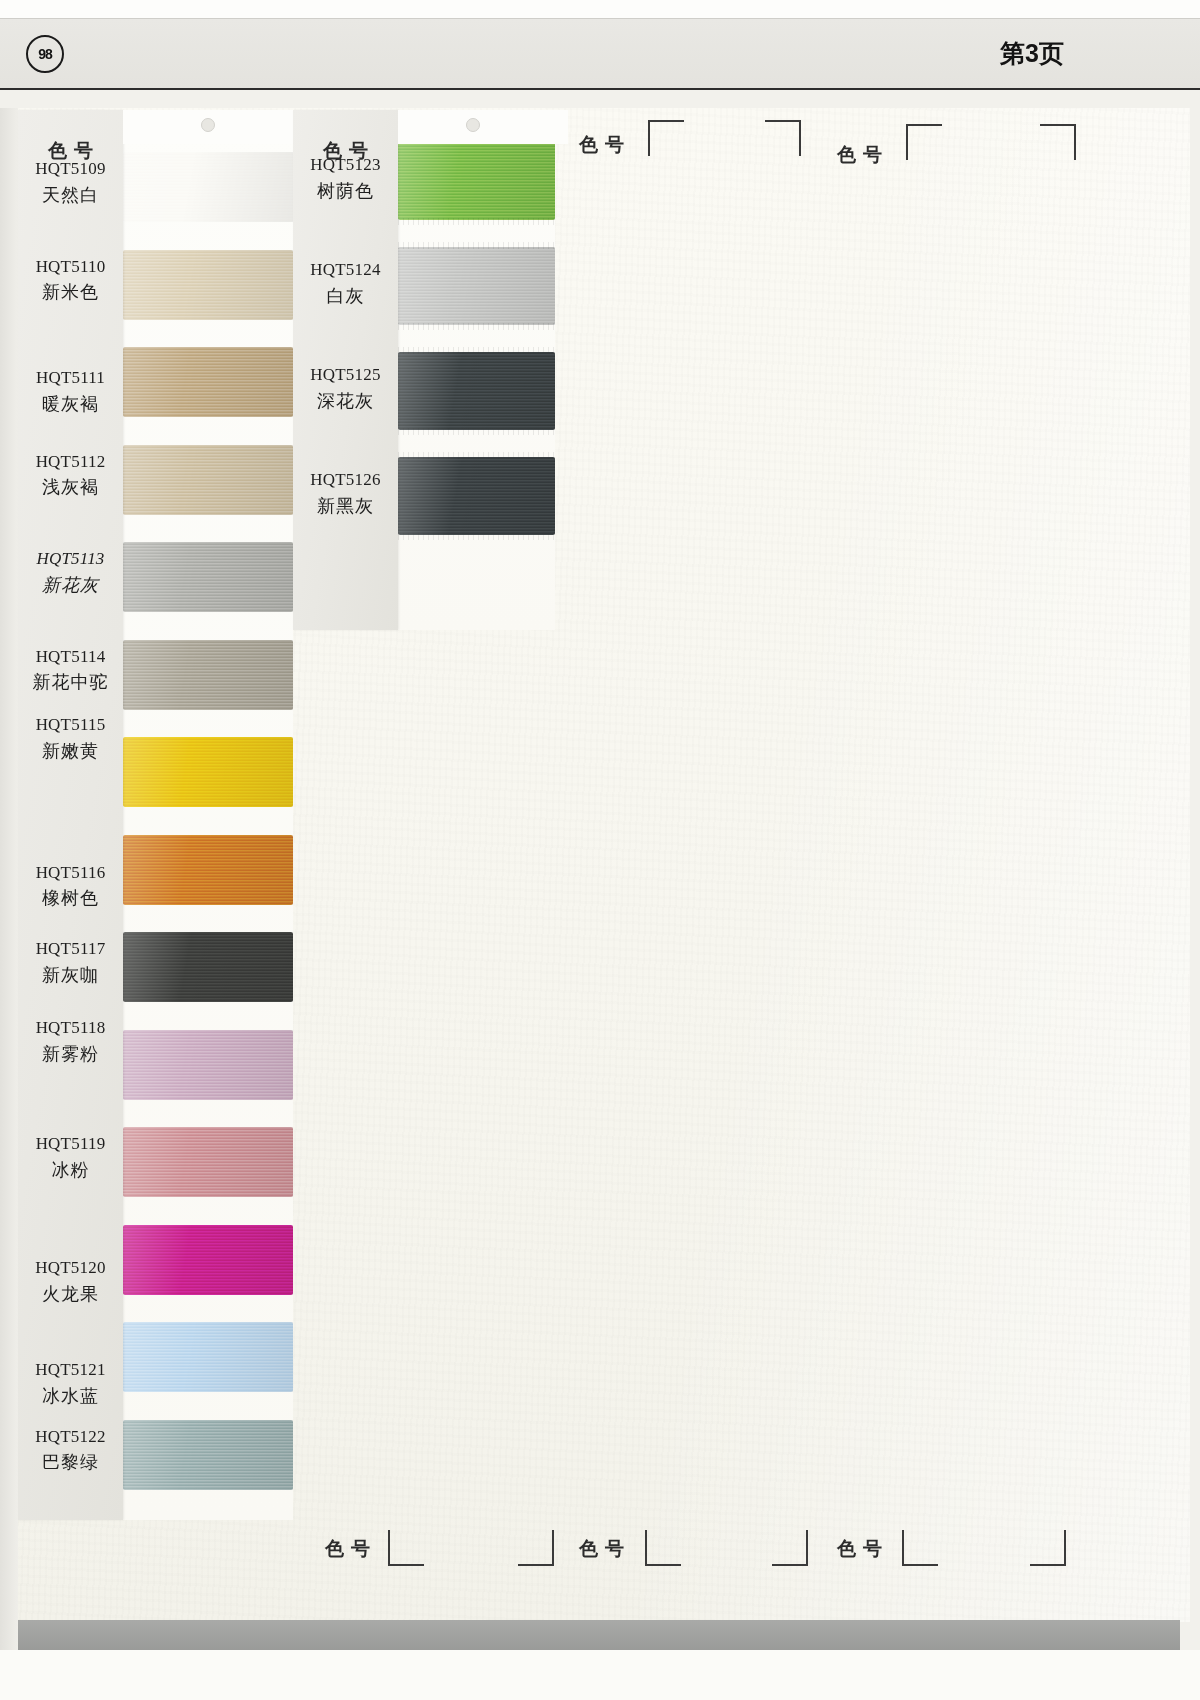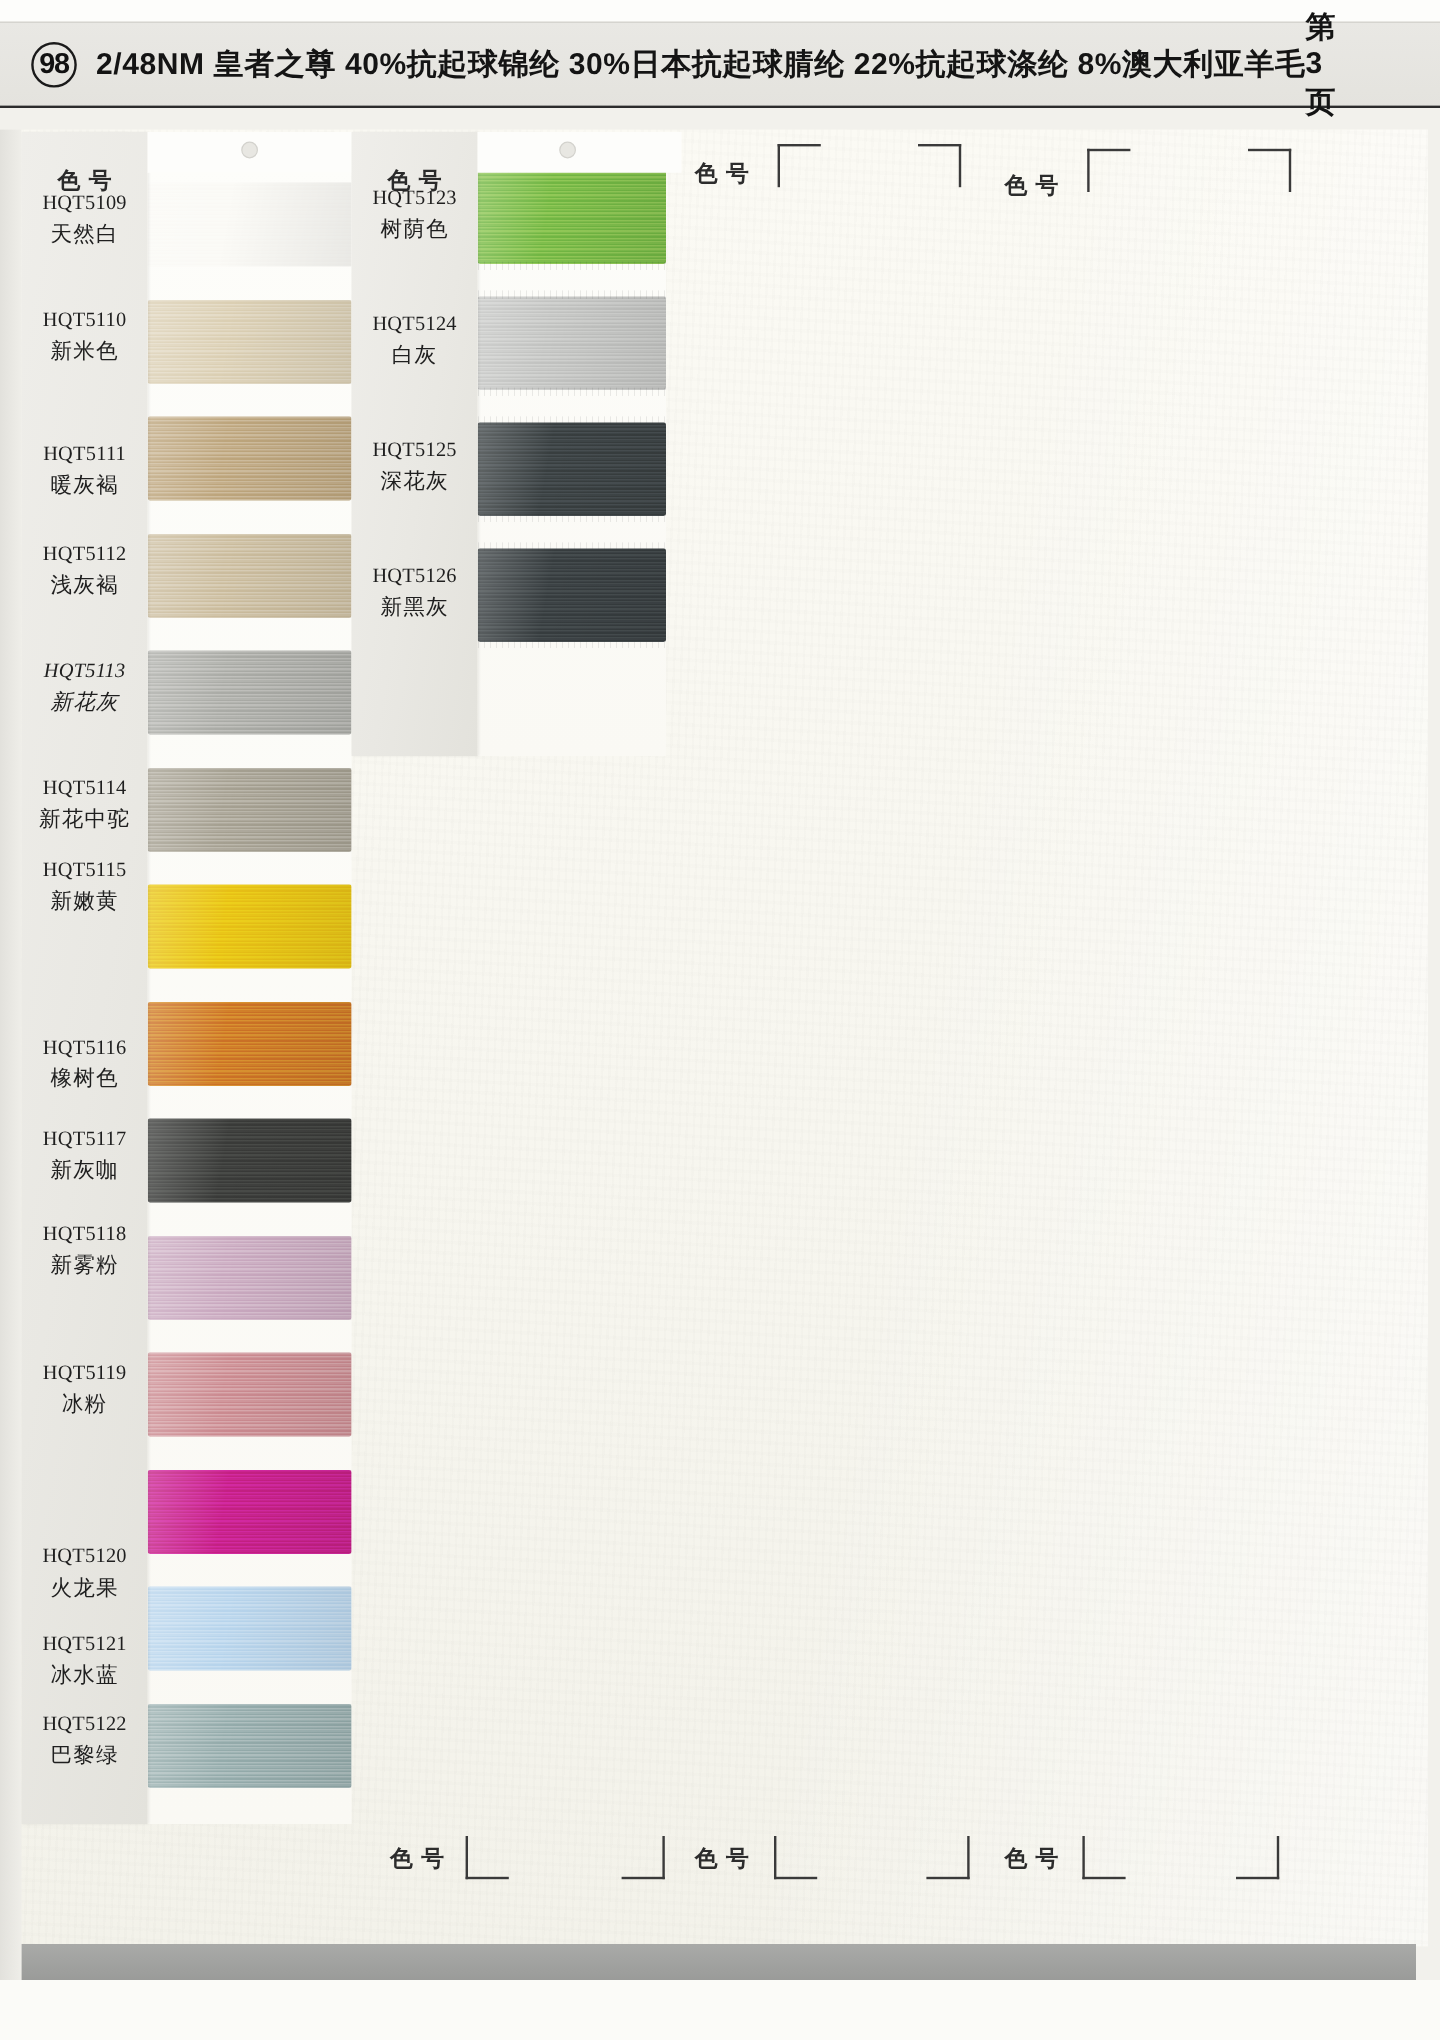--- a/index.html
+++ b/index.html
@@ -41,21 +41,21 @@
     padding:0 26px 0 26px;
   }
   .header-top-edge{
     position:absolute;left:0;top:0;width:1200px;height:18px;
     background:#fdfdfb;
   }
   .badge{
     width:34px;height:34px;border:2px solid #1a1a1a;border-radius:50%;
     display:flex;align-items:center;justify-content:center;
     font-family:"Liberation Sans","DejaVu Sans",sans-serif;
-    font-size:24px;font-weight:700;color:#111;
+    font-size:14px;font-weight:700;color:#111;
     flex:0 0 auto;letter-spacing:-1px;
   }
   .header-title{
     margin-left:16px;
     font-family:"Liberation Sans","DejaVu Sans",sans-serif;
     font-size:25px;font-weight:700;color:#141414;
     letter-spacing:.5px;white-space:nowrap;
   }
   .header-page{
     margin-left:auto;margin-right:110px;
@@ -164,21 +164,20 @@
 </style>
 </head>
 <body>
 
 <div class="page">
 
   <div class="header-top-edge"></div>
 
   <div class="header-band">
     <div class="badge">98</div>
-    <div class="header-title">2/48NM 皇者之尊  40%抗起球锦纶  30%日本抗起球腈纶  22%抗起球涤纶 8%澳大利亚羊毛</div>
     <div class="header-page">第3页</div>
   </div>
 
   <div class="left-edge"></div>
 
   <div class="paper-body">
     <div class="paper-tex"></div>
   </div>
 
   <div class="col" style="left:18px;top:110px;width:275px;height:1410px;">
@@ -283,21 +282,21 @@
           <div class="code-name">新灰咖</div>
         </div>
         <div class="code-block" style="top: 906px;">
           <div class="code-no">HQT5118</div>
           <div class="code-name">新雾粉</div>
         </div>
         <div class="code-block" style="top: 1022px;">
           <div class="code-no">HQT5119</div>
           <div class="code-name">冰粉</div>
         </div>
-        <div class="code-block" style="top: 1175px;">
+        <div class="code-block" style="top: 1146px;">
           <div class="code-no">HQT5120</div>
           <div class="code-name">火龙果</div>
         </div>
         <div class="code-block" style="top: 1248px;">
           <div class="code-no">HQT5121</div>
           <div class="code-name">冰水蓝</div>
         </div>
         <div class="code-block" style="top: 1314.5px;">
           <div class="code-no">HQT5122</div>
           <div class="code-name">巴黎绿</div>

